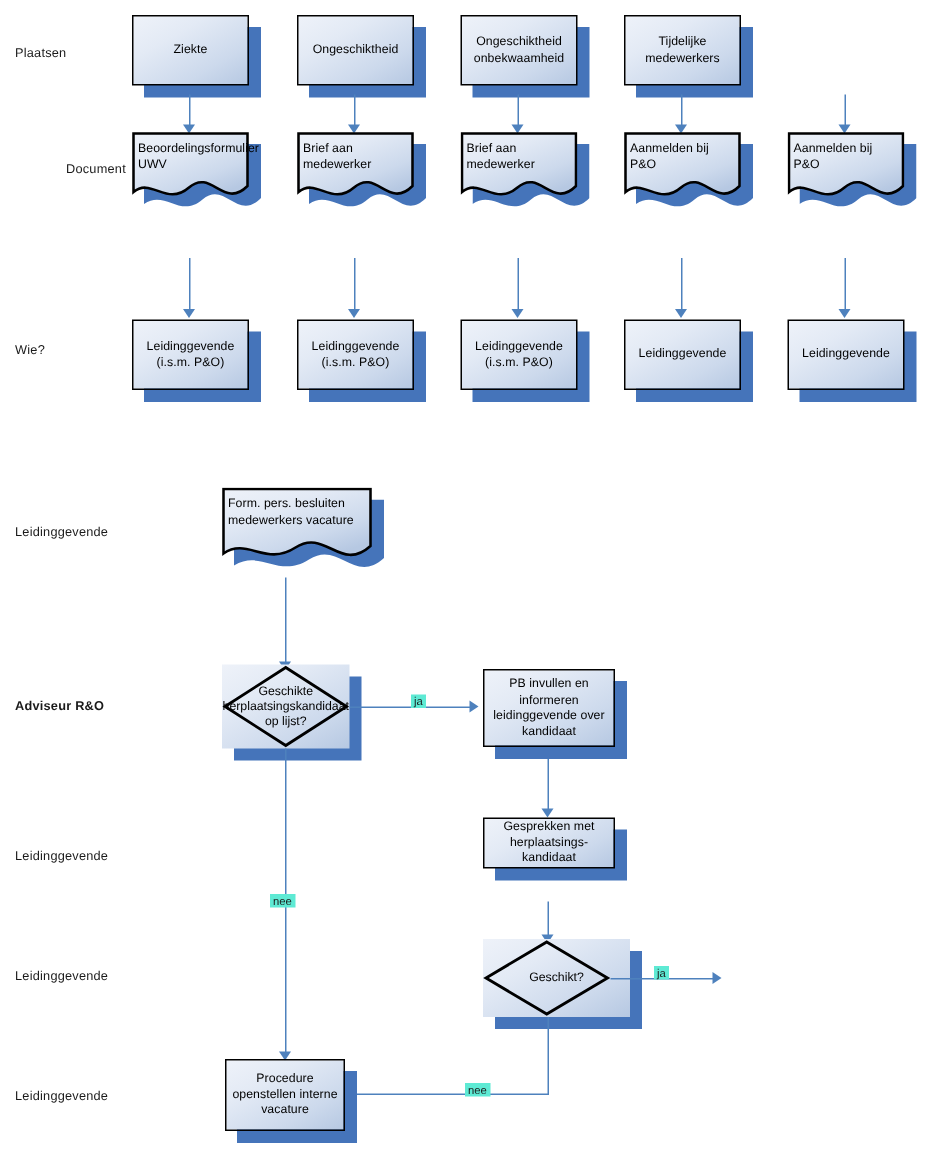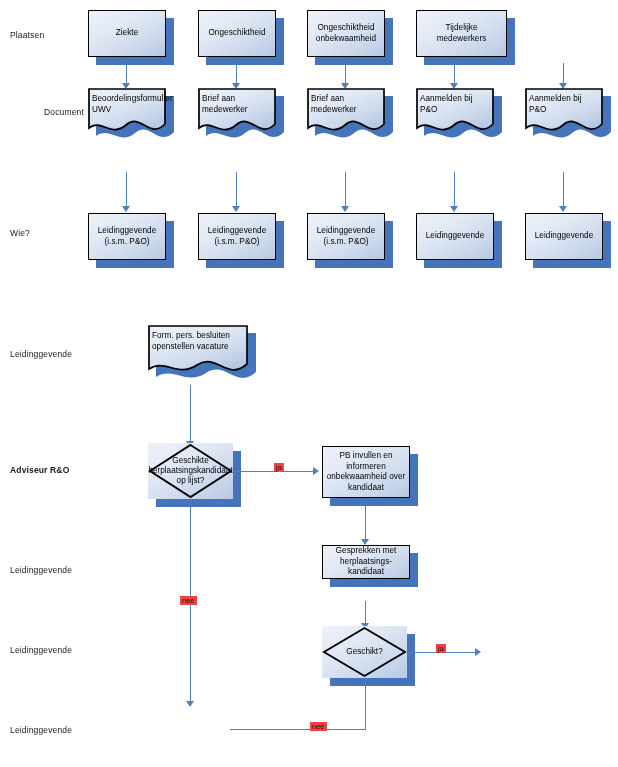--- a/index.html
+++ b/index.html
@@ -58,21 +58,21 @@
     position:absolute;width:0;height:0;
     border-left:4.5px solid transparent;border-right:4.5px solid transparent;
     border-top:6px solid #4e81bd;
   }
   .arrow-r{
     position:absolute;width:0;height:0;
     border-top:4.5px solid transparent;border-bottom:4.5px solid transparent;
     border-left:6px solid #4e81bd;
   }
   .edgelabel{
-    position:absolute;font-size:7.5px;color:#1a1a1a;background:#ef4444;
+    position:absolute;font-size:7.5px;color:#1a1a1a;background:#5eead4;
     padding:0 2px;line-height:9px;
   }
 </style>
 </head>
 <body>
 
 <div id="canvas">
 
   <div class="rowlabel" style="left:10px;top:31px;">Plaatsen</div>
   <div class="rowlabel" style="left:10px;top:108px;padding-left:34px;">Document</div>
@@ -89,21 +89,21 @@
     <div class="box">
       <span class="label">Ongeschiktheid</span>
     </div>
   </div>
   <div class="node" style="left:307px;top:10px;width:78px;height:47px;">
     <div class="shadow"></div>
     <div class="box">
       <span class="label">Ongeschiktheid onbekwaamheid</span>
     </div>
   </div>
-  <div class="node" style="left:416px;top:10px;width:91px;height:47px;">
+  <div class="node" style="left:416px;top:10px;width:78px;height:47px;">
     <div class="shadow"></div>
     <div class="box">
       <span class="label">Tijdelijke medewerkers</span>
     </div>
   </div>
 
   <div class="conn vline" style="left:126px;top:63px;height:22px;"></div>
   <div class="arrow-d" style="left:122px;top:83px;"></div>
   <div class="conn vline" style="left:236px;top:63px;height:22px;"></div>
   <div class="arrow-d" style="left:232px;top:83px;"></div>
@@ -284,21 +284,21 @@
             <linearGradient id="gb1" x1="0" y1="0" x2="0.75" y2="1">
           <stop offset="0%" stop-color="#eef2f9"></stop>
               <stop offset="35%" stop-color="#e3eaf5"></stop>
           <stop offset="75%" stop-color="#ccd9ec"></stop>
               <stop offset="100%" stop-color="#b6c8e2"></stop>
             </linearGradient>
           </defs>
         <path d="M1,1 H99 V39 C79,57 69,27 49,40 C29,53 17,33 1,44 Z" fill="url(#gb1)" stroke="#000" stroke-width="1.7"></path>
       </svg>
     </div>
-    <div class="doclabel">Form. pers. besluiten openstellen vacature</div>
+    <div class="doclabel">Form. pers. besluiten medewerkers vacature</div>
   </div>
 
   <div class="conn vline" style="left:190px;top:385px;height:58px;"></div>
   <div class="arrow-d" style="left:186px;top:441px;"></div>
 
   <div class="node" style="left:148px;top:443px;width:85px;height:56px;">
     <div class="shadow"></div>
     <div class="plate"></div>
     <div class="diamond">
       <svg width="85" height="56" viewBox="0 0 85 56">
@@ -312,51 +312,57 @@
   <div class="arrow-r" style="left:313px;top:467px;"></div>
   <div class="edgelabel" style="left:274px;top:463px;">ja</div>
 
   <div class="conn vline" style="left:190px;top:499px;height:205px;"></div>
   <div class="arrow-d" style="left:186px;top:701px;"></div>
   <div class="edgelabel" style="left:180px;top:596px;">nee</div>
 
   <div class="node" style="left:322px;top:446px;width:88px;height:52px;">
     <div class="shadow"></div>
     <div class="box">
-      <span class="label">PB invullen en informeren onbekwaamheid over kandidaat</span>
+      <span class="label">PB invullen en informeren leidinggevende over kandidaat</span>
     </div>
   </div>
 
   <div class="conn vline" style="left:365px;top:506px;height:35px;"></div>
   <div class="arrow-d" style="left:361px;top:539px;"></div>
 
   <div class="node" style="left:322px;top:545px;width:88px;height:34px;">
     <div class="shadow"></div>
     <div class="box">
       <span class="label">Gesprekken met herplaatsings- kandidaat</span>
     </div>
   </div>
 
   <div class="conn vline" style="left:365px;top:601px;height:24px;"></div>
   <div class="arrow-d" style="left:361px;top:623px;"></div>
 
-  <div class="node" style="left:322px;top:626px;width:85px;height:52px;">
+  <div class="node" style="left:322px;top:626px;width:98px;height:52px;">
     <div class="shadow"></div>
     <div class="plate"></div>
     <div class="diamond">
       <svg width="85" height="52" viewBox="0 0 85 52">
         <polygon points="42.5,2 83,26 42.5,50 2,26" fill="none" stroke="#000" stroke-width="1.9"></polygon>
       </svg>
     </div>
     <div class="dialabel">Geschikt?</div>
   </div>
 
   <div class="conn hline" style="left:407px;top:652px;width:70px;"></div>
   <div class="arrow-r" style="left:475px;top:648px;"></div>
   <div class="edgelabel" style="left:436px;top:644px;">ja</div>
 
   <div class="conn vline" style="left:365px;top:678px;height:52px;"></div>
   <div class="conn hline" style="left:230px;top:729px;width:136px;"></div>
   <div class="edgelabel" style="left:310px;top:722px;">nee</div>
 
 
+  <div class="node" style="left:150px;top:706px;width:80px;height:48px;">
+    <div class="shadow"></div>
+    <div class="box">
+      <span class="label">Procedure openstellen interne vacature</span>
+    </div>
+  </div>
 
 </div>
 
 </body></html>

